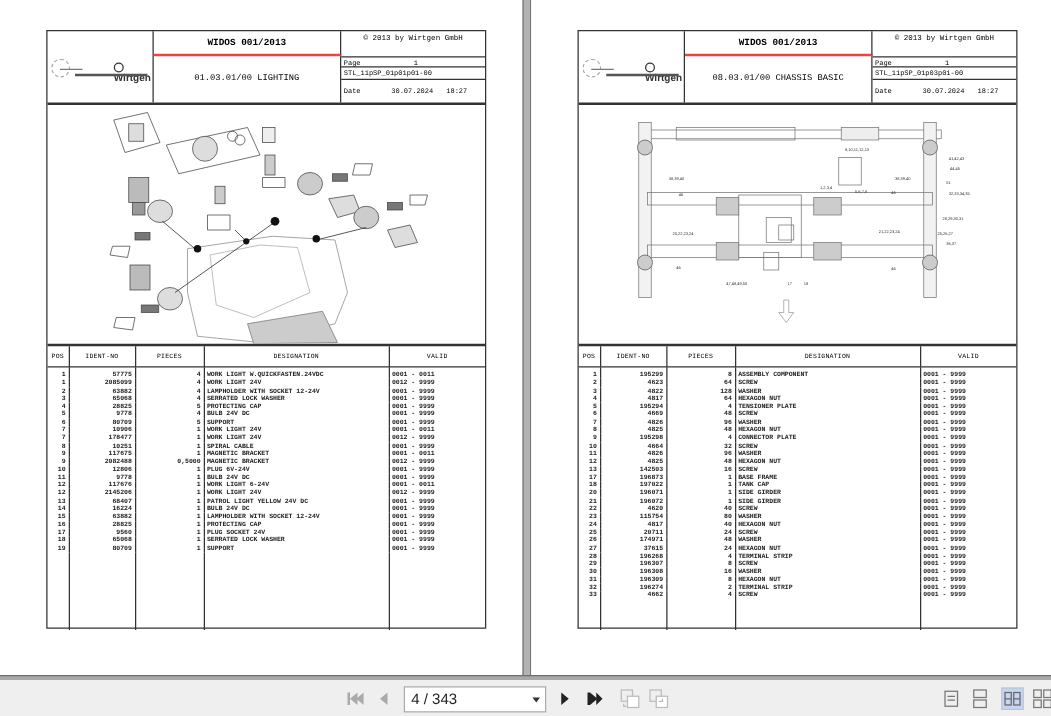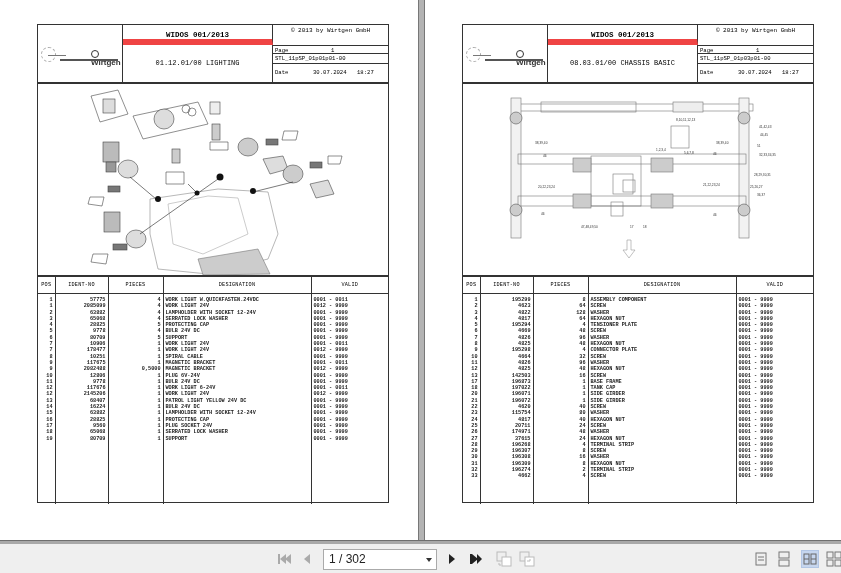--- a/index.html
+++ b/index.html
@@ -9,21 +9,21 @@
   .page.left { left:0; width:418px; }
   .page.right { left:425px; width:416px; }
   .page-divider { position:absolute; left:418px; top:0; width:7px; height:540px; background:#b3b3b3; border-left:1px solid #777; border-right:1px solid #777; box-sizing:border-box; }
   .bottom-bar { position:absolute; left:0; top:540px; width:841px; height:4px; background:#a8a8a8; border-top:1px solid #6e6e6e; box-sizing:border-box; }
   .toolbar { position:absolute; left:0; top:544px; width:841px; height:29px; background:#efefef; }
 
   
   .sheet { position:absolute; border:1px solid #333; box-sizing:border-box; background:#fff; }
   .hdr { position:absolute; left:0; top:0; width:100%; height:59px; border-bottom:2px solid #333; box-sizing:border-box; }
   .hdr .logo-cell { position:absolute; left:0; top:0; width:85px; height:57px; border-right:1px solid #333; box-sizing:border-box; }
-  .hdr .title-cell { position:absolute; left:85px; top:0; width:150px; height:20px; border-right:1px solid #333; border-bottom:6px solid #ef4444; box-sizing:border-box; font-size:7.5px; font-weight:bold; text-align:center; line-height:20px; }
+  .hdr .title-cell { position:absolute; left:85px; top:0; width:150px; height:20px; border-right:1px solid #333; border-bottom:2px solid #ef4444; box-sizing:border-box; font-size:7.5px; font-weight:bold; text-align:center; line-height:20px; }
   .hdr .copy-cell { position:absolute; left:235px; top:0; right:0; height:20px; font-size:6px; text-align:center; line-height:12px; }
   .hdr .group-cell { position:absolute; left:85px; top:20px; width:150px; height:37px; border-right:1px solid #333; box-sizing:border-box; font-size:7px; text-align:center; line-height:37px; }
   .hdr .meta { position:absolute; left:235px; right:0; font-size:5.6px; padding-left:2px; box-sizing:border-box; }
   .hdr .meta.page-row { top:20px; height:9px; border-bottom:1px solid #333; line-height:9px; border-top:1px solid #333; }
   .hdr .meta.stl-row { top:29px; height:10px; border-bottom:1px solid #333; line-height:10px; }
   .hdr .meta.date-row { top:39px; height:18px; line-height:18px; }
   .hdr .meta .v { position:absolute; left:58px; }
   .hdr .meta .v2 { position:absolute; left:40px; }
   .hdr .meta .t { position:absolute; left:84px; }
 
@@ -59,21 +59,21 @@
     <div class="sheet" style="left:37px; top:24px; width:352px; height:479px;">
       <div class="hdr">
         <div class="logo-cell">
           <div class="logo-seal"></div>
           <div class="logo-line2"></div>
           <div class="logo-word"><span class="gear"></span><span>Wirtgen</span></div>
           <div class="logo-line"></div>
         </div>
         <div class="title-cell">WIDOS 001/2013</div>
         <div class="copy-cell">© 2013 by Wirtgen GmbH</div>
-        <div class="group-cell">01.12.01/00 LIGHTING</div>
+        <div class="group-cell">01.03.01/00 LIGHTING</div>
         <div class="meta page-row"><span>Page</span><span class="v">1</span></div>
         <div class="meta stl-row">STL_11pSP_01p01p01-00</div>
         <div class="meta date-row"><span>Date</span><span class="v2">30.07.2024</span><span class="t">18:27</span></div>
       </div>
 
       <div class="drawing">
         <svg width="350" height="191" viewBox="0 0 350 191">
           <g fill="none" stroke="#444" stroke-width="0.6">
 
             <polygon points="53,12 80,6 90,30 62,38"></polygon>
@@ -638,21 +638,21 @@
         <polygon points="9,1 3,6 9,11" fill="#aaa"></polygon>
         <polygon points="14,1 8,6 14,11" fill="#aaa"></polygon>
       </svg>
   </div>
   <div class="tb-btn" style="left:301px; width:12px;">
     <svg width="8" height="12">
         <polygon points="7,1 1,6 7,11" fill="#aaa"></polygon>
       </svg>
   </div>
   <div class="page-box">
-    <span>1 / 302</span>
+    <span>4 / 343</span>
     <span class="caret"></span>
   </div>
   <div class="tb-btn" style="left:446px; width:12px;">
     <svg width="8" height="12">
         <polygon points="1,1 7,6 1,11" fill="#222"></polygon>
       </svg>
   </div>
   <div class="tb-btn" style="left:468px; width:16px;">
     <svg width="14" height="12">
         <rect x="1" y="1" width="2" height="10" fill="#222"></rect>

